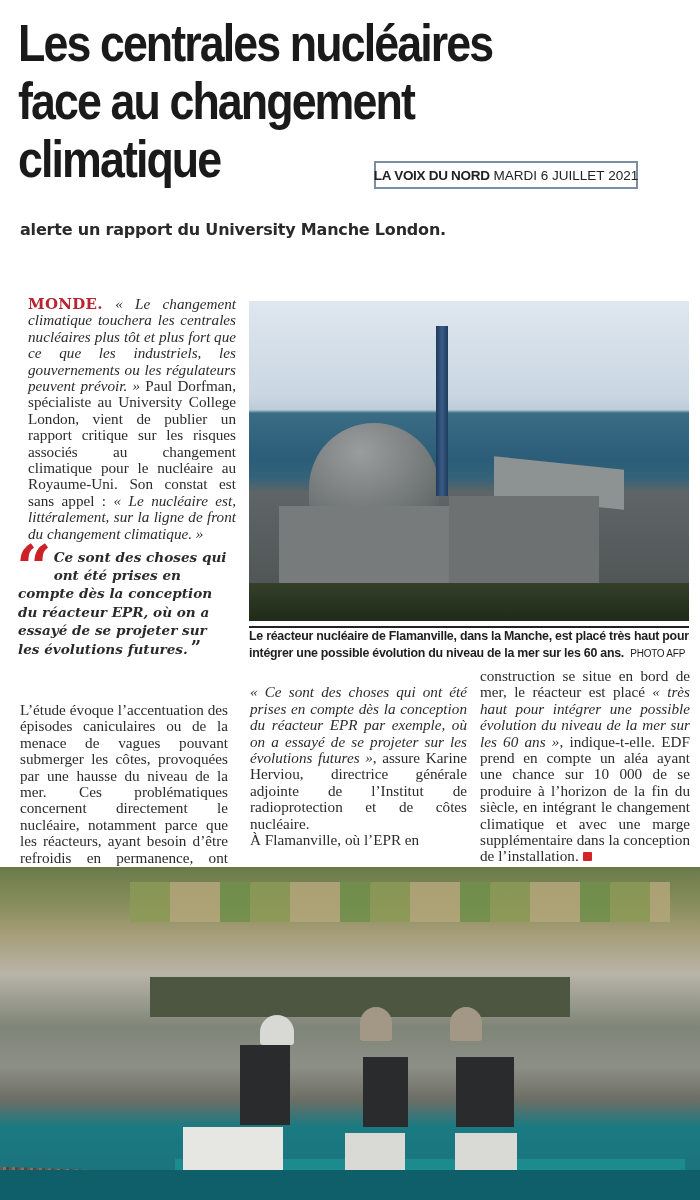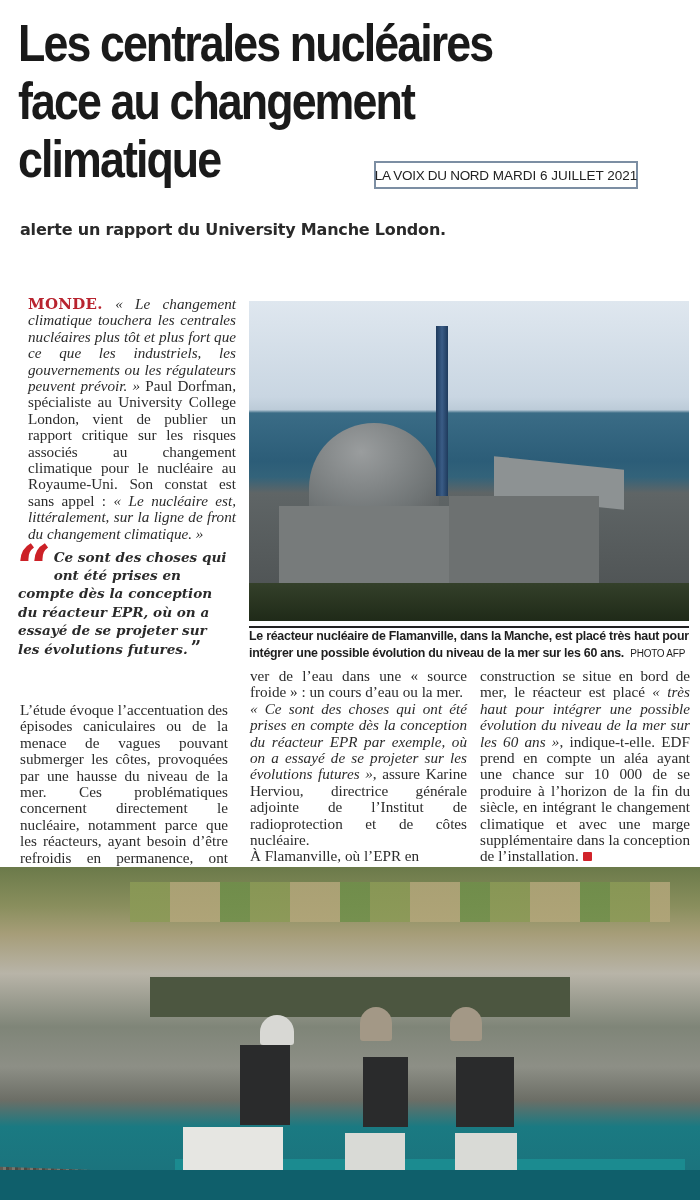--- a/index.html
+++ b/index.html
@@ -14,21 +14,21 @@
     }
     .headline span { display: block; }
 
     .source-box {
       position: absolute; left: 374px; top: 161px; width: 264px; height: 28px;
       border: 2px solid #7c8ea3; background: #fff;
       display: flex; align-items: center; justify-content: center;
       font-family: "Liberation Sans", sans-serif; font-size: 13.5px; color: #222;
       white-space: nowrap;
     }
-    .source-box .paper { font-weight: normal; margin-right: 4px; letter-spacing: -0.3px; text-align: right; }
+    .source-box .paper { font-weight: bold; margin-right: 4px; letter-spacing: -0.3px; text-align: right; }
 
     .lead {
       position: absolute; left: 20px; top: 219px; width: 660px;
       font-family: "DejaVu Sans", sans-serif; font-weight: bold;
       font-size: 16px; line-height: 22px; color: #2a2a2a; letter-spacing: -0.2px;
     }
     .lead span { display: block; }
 
     .col { position: absolute; font-family: "Liberation Serif", serif; font-size: 15.2px; line-height: 16.4px; color: #2b2b2b; text-align: justify; hyphens: manual; }
     .col-1 { left: 28px; top: 296px; width: 208px; }
@@ -127,21 +127,21 @@
   <div class="stack"></div>
   <div class="trees"></div>
 </div>
 
 <div class="caption">
   <span>Le réacteur nucléaire de Flamanville, dans la Manche, est placé très haut pour intégrer une possible évolution du niveau de la mer sur les 60 ans.</span>
   <span class="credit">PHOTO AFP</span>
 </div>
 
 <div class="col col-2">
-  <span>ver de l’eau dans une « source froide » : un cours d’eau ou la mer.</span><br>
+  <br>
   <span class="it">« Ce sont des choses qui ont été prises en compte dès la conception du réacteur EPR par exemple, où on a essayé de se projeter sur les évolutions futures »</span><span>, assure Karine Herviou, directrice générale adjointe de l’Institut de radioprotection et de côtes nucléaire.</span><br>
   <span>À Flamanville, où l’EPR en</span>
 </div>
 
 <div class="col col-3">
   <span>construction se situe en bord de mer, le réacteur est placé </span><span class="it">« très haut pour intégrer une possible évolution du niveau de la mer sur les 60 ans »</span><span>, indique-t-elle. EDF prend en compte un aléa ayant une chance sur 10 000 de se produire à l’horizon de la fin du siècle, en intégrant le changement climatique et avec une marge supplémentaire dans la conception de l’installation.</span><span class="end-mark"></span>
 </div>
 
 <div class="photo-bottom">
   <div class="fields"></div>

